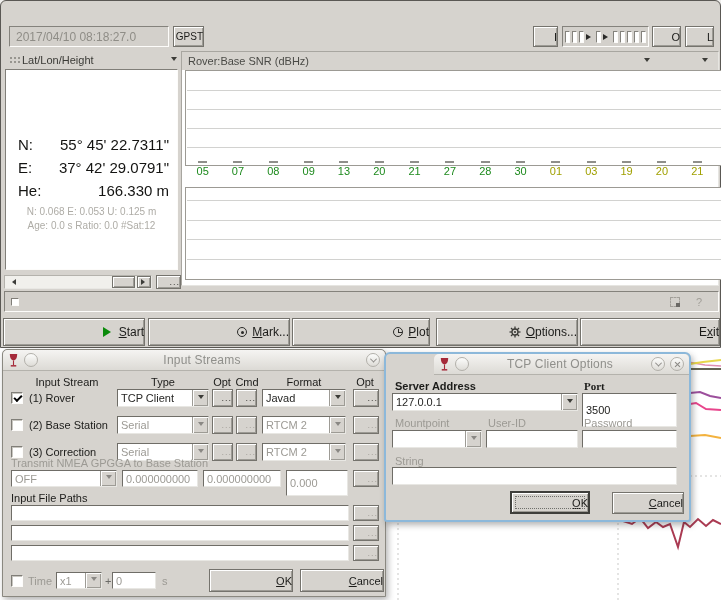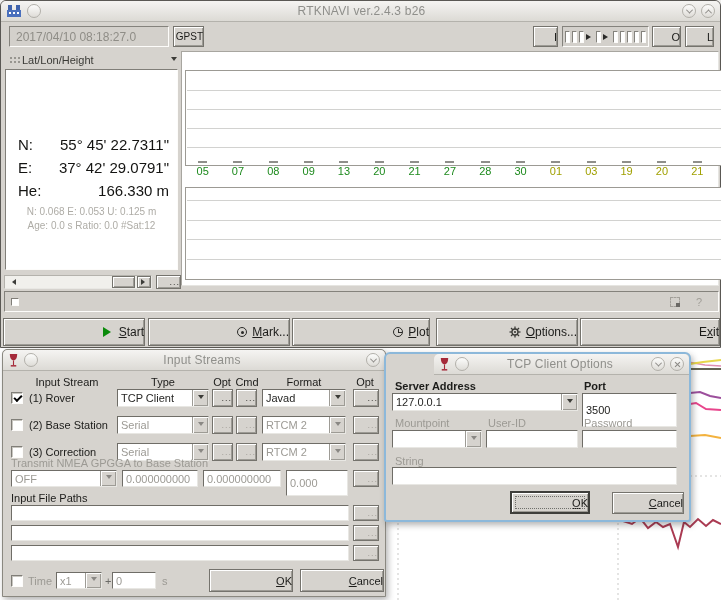--- a/index.html
+++ b/index.html
@@ -140,38 +140,20 @@
       <path d="M595,18 L625,15 L650,17 L672,14 L690,16 L703,14 L721,12" fill="none" stroke-width="2" stroke="#e8d74b"></path>
       <path d="M595,22 L630,21 L660,23 L690,21 L721,21" fill="none" stroke-width="1.6" stroke="#32321e"></path>
       <path d="M600,37 L625,39 L645,38 L662,43 L676,41 L690,45 L700,44 L710,48 L721,50" fill="none" stroke-width="2" stroke="#9c4f9c"></path>
       <path d="M600,49 L630,47 L655,51 L672,50 L684,57 L696,55 L706,61 L721,62" fill="none" stroke-width="2" stroke="#e8458c"></path>
       <path d="M600,77 L630,81 L655,84 L675,83 L690,88 L705,87 L721,90" fill="none" stroke-width="2" stroke="#f3b23e"></path>
       <path d="M620,172 L632,176 L640,170 L648,180 L656,174 L663,179 L670,176 L678,199 L684,174 L690,179 L698,171 L706,178 L713,172 L721,176" fill="none" stroke-width="2" stroke="#aa3a52"></path>
     </svg>
   </div>
 
   <div id="main-window">
-    <div class="titlebar">
-      <svg class="app-icon" width="16" height="16" viewBox="0 0 16 16">
-        <rect x="2" y="2" width="4" height="6" fill="#3f63ac"></rect>
-          <rect x="10" y="2" width="4" height="6" fill="#3f63ac"></rect>
-        <rect x="1" y="7" width="14" height="7" fill="#4a70bd"></rect>
-          <rect x="3" y="9" width="2" height="2" fill="#fff"></rect>
-        <rect x="7" y="9" width="2" height="2" fill="#fff"></rect>
-          <rect x="11" y="9" width="2" height="2" fill="#fff"></rect>
-      </svg>
-      <span class="circlebtn"></span>
-      <span class="titletext">RTKNAVI ver.2.4.3 b26</span>
-      <span class="circlebtn">
-          <span class="chev down"></span>
-        </span>
-      <span class="circlebtn">
-          <span class="chev up"></span>
-        </span>
-    </div>
 
     <div id="toolbar">
       <div id="time-panel" class="bi-face">2017/04/10 08:18:27.0</div>
       <div id="gpst-btn" class="push">
           <span>GPST</span>
         </div>
       <div id="in-btn" class="push">
           <span>I</span>
         </div>
       <div id="stream-ind" class="bi-face">
@@ -225,20 +207,29 @@
           </span>
         <span id="sol-thumb" class="push"></span>
         <span class="scr-btn push" style="left:132px;">
             <span class="tri-right"></span>
           </span>
       </div>
       <div id="sol-more" class="push">...</div>
     </div>
 
     <div id="snr-panel">
+      <div id="snr-header">
+        <span id="snr-title">Rover:Base SNR (dBHz)</span>
+        <span class="hdr-arrow">
+            <span class="tri-down"></span>
+          </span>
+        <span class="hdr-arrow" style="margin-left:44px;">
+            <span class="tri-down"></span>
+          </span>
+      </div>
 
       <div class="chartbox" id="chart1">
         <div id="gr-legend"><span class="g">G</span><span class="r">R</span></div>
         <div class="gridline" style="top:19px;"></div>
         <div class="gridline" style="top:38px;"></div>
         <div class="gridline" style="top:57px;"></div>
         <div class="gridline" style="top:76px;"></div>
         <span class="ytick" style="top:14px;">50</span>
         <span class="ytick" style="top:33px;">40</span>
         <span class="ytick" style="top:52px;">30</span>
@@ -481,21 +472,21 @@
       <span class="titletext">TCP Client Options</span>
       <span class="circlebtn">
           <span class="chev down"></span>
         </span>
       <span class="circlebtn">
           <span class="xglyph"></span>
         </span>
     </div>
 
     <span class="dlg-lbl b" style="left:9px; top:26px;">Server Address</span>
-    <span class="dlg-lbl b" style="left:198px; top:26px;">Port</span>
+    <span class="dlg-lbl b" style="left:198px; top:26px;font-family:Liberation Serif, serif;">Port</span>
     <div class="combo" style="left:6px; top:39px; width:186px; height:18px;">
       <span class="txt">127.0.0.1</span>
         <span class="arrowbtn">
           <span class="tri-down"></span>
         </span>
     </div>
     <input class="field" style="left: 196px; top: 39px; width: 95px; height: 34px;" value="3500">
 
     <span class="dlg-lbl dim" style="left:9px; top:63px;">Mountpoint</span>
     <span class="dlg-lbl dim" style="left:102px; top:63px;">User-ID</span>

